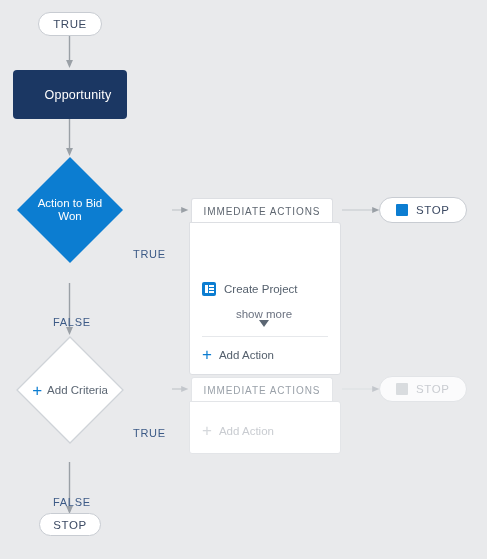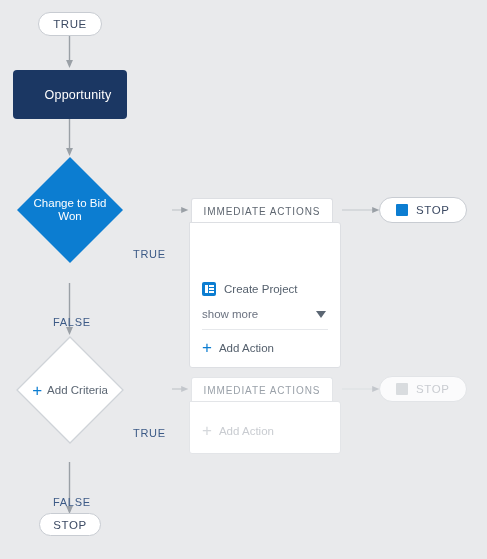--- a/index.html
+++ b/index.html
@@ -225,20 +225,21 @@
   }
   .showmore-row {
     display: flex;
     align-items: center;
     justify-content: space-between;
     font-size: 11.5px;
     color: #6b7280;
     padding: 8px 2px 9px 0;
     border-bottom: 1px solid #e6e8eb;
     user-select: none;
+    flex-direction: column;
   }
   .caret {
     width: 0; height: 0;
     border-left: 5.5px solid transparent;
     border-right: 5.5px solid transparent;
     border-top: 7px solid #5b6673;
   }
   .addaction-row {
     display: flex;
     align-items: center;
@@ -293,21 +294,21 @@
   </div>
 
   <div class="node objbox" style="left:13px;top:70px;">
     <span>Opportunity</span>
   </div>
 
   <div class="node diamond-wrap diamond-filled" style="left:16px;top:156px;">
     <svg class="diamond-shape" viewBox="0 0 108 108">
       <polygon points="54,1 107,54 54,107 1,54" fill="#0c7dd1"></polygon>
     </svg>
-    <div class="diamond-label">Change to Bid Won</div>
+    <div class="diamond-label">Action to Bid Won</div>
   </div>
   <div class="node branch-label" style="left:133px;top:204px;">TRUE</div>
   <div class="node branch-label" style="left:53px;top:272px;">FALSE</div>
 
   <div class="node" style="left:189px;top:198px;width:152px;height:122px;">
     <div class="panel-tab">
       <span>IMMEDIATE ACTIONS</span>
     </div>
     <div class="tab-notch"></div>
     <div class="panel-body">

